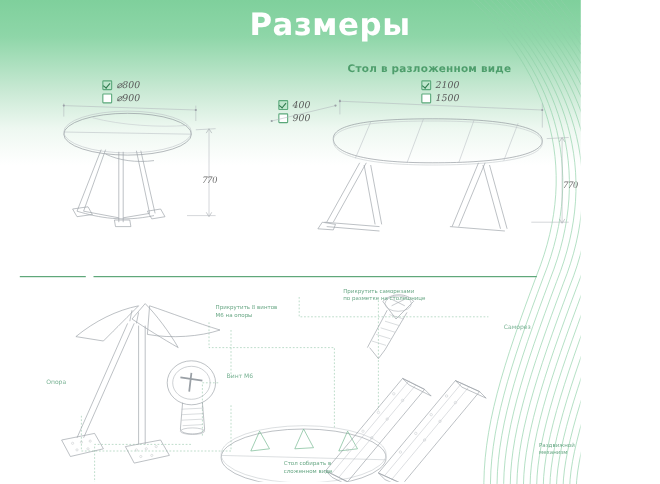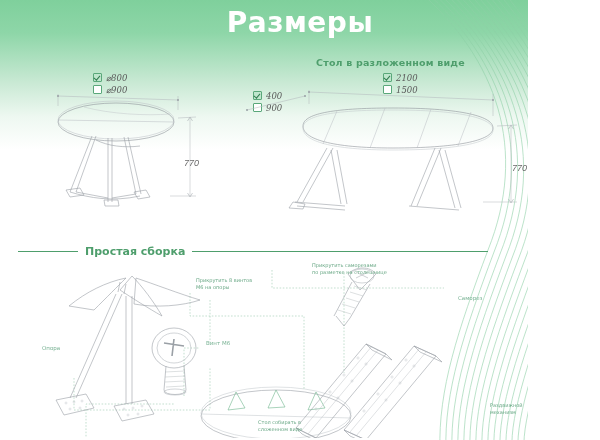--- a/index.html
+++ b/index.html
@@ -49,21 +49,21 @@
     font-size:8.5px;color:#5a5a5a;font-style:italic;
     font-family:"DejaVu Serif", serif;white-space:nowrap;
   }
   #opts-folded{left:93px;top:72px;}
   #opts-unfolded{left:383px;top:72px;}
   #opts-depth{left:253px;top:90px;}
 
   
   .dim{
     position:absolute;font-size:9px;color:#6a6a6a;font-style:italic;
-    font-family:Liberation Sans, sans-serif;
+    font-family:Liberation Serif, serif;
   }
   #dim-h-left{left:184px;top:158px;}
   #dim-h-right{left:512px;top:163px;}
 
   
   .draw{position:absolute;}
   #draw-folded{left:50px;top:84px;}
   #draw-unfolded{left:245px;top:84px;}
   #draw-assembly{left:14px;top:258px;}
 
@@ -250,21 +250,20 @@
       <path d="M200 66 L216 124"></path>
       <path d="M164 122 L214 126"></path>
     </g>
   </svg>
 
   <div class="dim" id="dim-h-left">770</div>
   <div class="dim" id="dim-h-right">770</div>
 
   <div class="divider-wrap">
     <div class="divider-line short"></div>
-    <div class="divider-label">Простая сборка</div>
     <div class="divider-line"></div>
   </div>
 
   <svg class="draw" id="draw-assembly" width="520" height="180" viewBox="0 0 520 180">
 
     <g fill="none" stroke="#9ccbb0" stroke-width="0.6" stroke-dasharray="1.6 1.6">
       <path d="M72 220 L72 146 L160 146"></path>
       <path d="M170 138 L170 90 L186 90"></path>
       <path d="M176 35 L176 58 L290 58 L290 132"></path>
       <path d="M258 12 L258 30 L430 30"></path>

